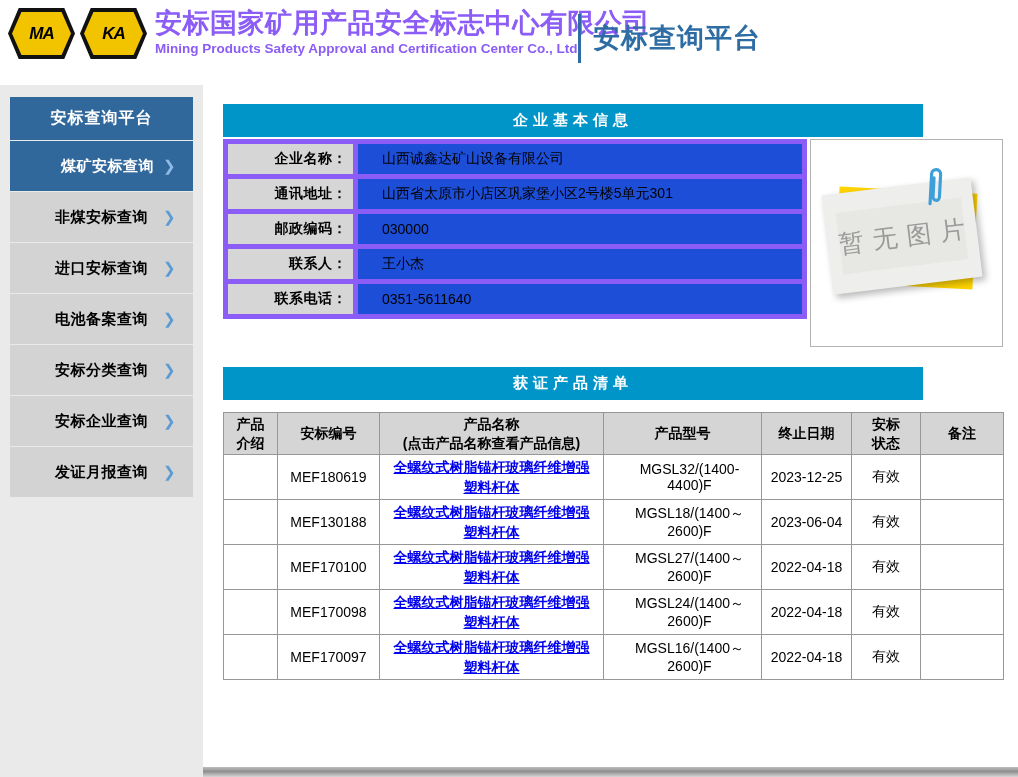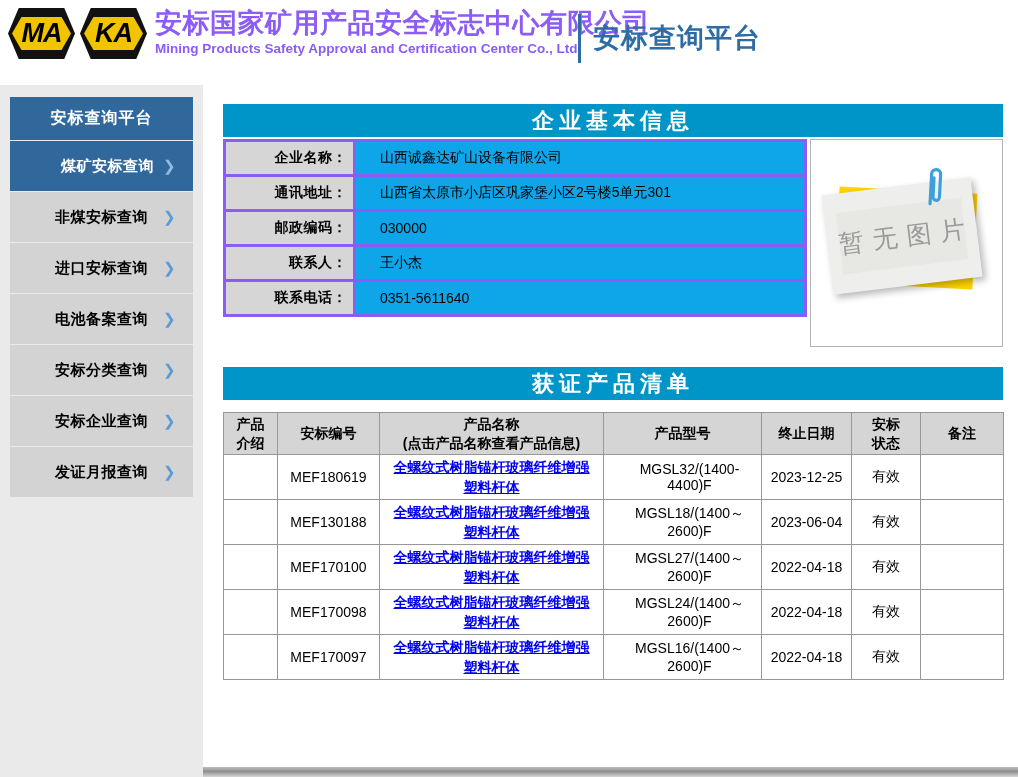--- a/index.html
+++ b/index.html
@@ -8,45 +8,45 @@
     position:relative;
     background:#eaeaea;
     font-family:"Liberation Sans","DejaVu Sans",sans-serif;
     overflow:hidden;
   }
 
   
   .site-header { position:absolute; top:0; left:0; width:1018px; height:85px; background:#ffffff; }
   .logo { position:absolute; left:8px; top:8px; display:flex; gap:5px; }
   .hex { width:67px; height:51px; background:#111; clip-path:polygon(16% 0,84% 0,100% 50%,84% 100%,16% 100%,0 50%); display:flex; align-items:center; justify-content:center; }
-  .hex-inner { width:59px; height:33px; background:#f2c400; clip-path:polygon(16% 0,84% 0,100% 50%,84% 100%,16% 100%,0 50%); display:flex; align-items:center; justify-content:center; font-weight:bold; font-style:italic; font-size:27px; color:#000; letter-spacing:-1px; }
+  .hex-inner { width:59px; height:43px; background:#f2c400; clip-path:polygon(16% 0,84% 0,100% 50%,84% 100%,16% 100%,0 50%); display:flex; align-items:center; justify-content:center; font-weight:bold; font-style:italic; font-size:17px; color:#000; letter-spacing:-1px; }
   .head-titles { position:absolute; left:155px; top:7px; color:#8b5cf6; }
   .head-cn { font-size:27px; font-weight:bold; letter-spacing:0.5px; line-height:32px; }
   .head-en { font-size:13.5px; font-weight:bold; margin-top:2px; }
   .head-divider { position:absolute; left:578px; top:14px; width:3px; height:49px; background:#2e6da4; }
   .head-platform { position:absolute; left:593px; top:20px; color:#2e6da4; font-size:27px; font-weight:bold; letter-spacing:1px; }
 
   
   .sidebar { position:absolute; left:10px; top:97px; width:183px; }
   .sb-title { height:43px; background:#31689c; color:#fff; font-size:16px; font-weight:bold; display:flex; align-items:center; justify-content:center; letter-spacing:1px; }
   .sb-item { height:50px; margin-top:1px; background:#d3d3d3; color:#000; font-size:15px; font-weight:bold; display:flex; align-items:center; justify-content:center; position:relative; cursor:pointer; letter-spacing:0.5px; }
   .sb-item .chev { position:absolute; right:17px; color:#5b9bd5; font-size:15px; font-weight:bold; }
   .sb-item.active { background:#31689c; color:#fff;padding-left:12px; }
   .sb-item.active .chev { color:#8fbce6; }
 
   
   .main { position:absolute; left:203px; top:85px; width:815px; height:692px; background:#ffffff; padding:19px 15px 0 20px; }
-  .section-bar { width:780px; height:33px; background:#0095c8; color:#fff; font-size:22px; font-weight:bold; letter-spacing:5px; display:flex; align-items:center; justify-content:center; }
+  .section-bar { width:700px; height:33px; background:#0095c8; color:#fff; font-size:15px; font-weight:bold; letter-spacing:5px; display:flex; align-items:center; justify-content:center; }
 
   
   .info-flex { display:flex; align-items:flex-start; margin-top:2px; }
   table.info { width:584px; border-collapse:collapse; }
-  table.info td { border:3px solid #8b5cf6; height:35px; font-size:14px; color:#000; }
+  table.info td { border:5px solid #8b5cf6; height:35px; font-size:14px; color:#000; }
   td.lbl { width:130px; background:#d6d6d6; text-align:right; font-weight:bold; padding-right:6px; letter-spacing:0.5px; }
-  td.val { padding-left:24px; background:#0ea5e9; }
+  td.val { padding-left:24px; background:#1d4ed8; }
 
   .img-box { width:193px; height:208px; border:1px solid #b3b3b3; margin-left:3px; position:relative; background:#fff; }
   .ph-wrap { position:absolute; left:20px; top:42px; width:152px; height:112px; }
   .ph-yellow { position:absolute; left:6px; top:8px; width:138px; height:96px; background:#ffd400; transform:rotate(3deg); }
   .ph-card { position:absolute; left:-4px; top:4px; width:150px; height:100px; background:#eeeeec; transform:rotate(-7deg); box-shadow:3px 4px 7px rgba(0,0,0,0.28); display:flex; align-items:center; justify-content:center; }
   .ph-card-inner { width:126px; height:62px; background:#e7e7e4; display:flex; align-items:center; justify-content:center; }
   .ph-text { font-family:"Liberation Serif","DejaVu Serif",serif; font-size:25px; color:#9a9a9a; letter-spacing:9px; padding-left:9px; white-space:nowrap; }
   .paperclip { position:absolute; top:-18px; left:92px; transform:rotate(3deg); }
 
   

